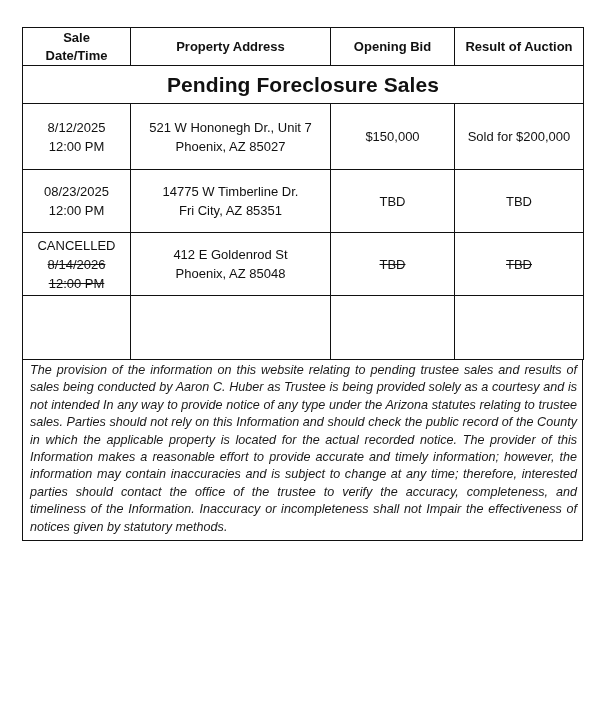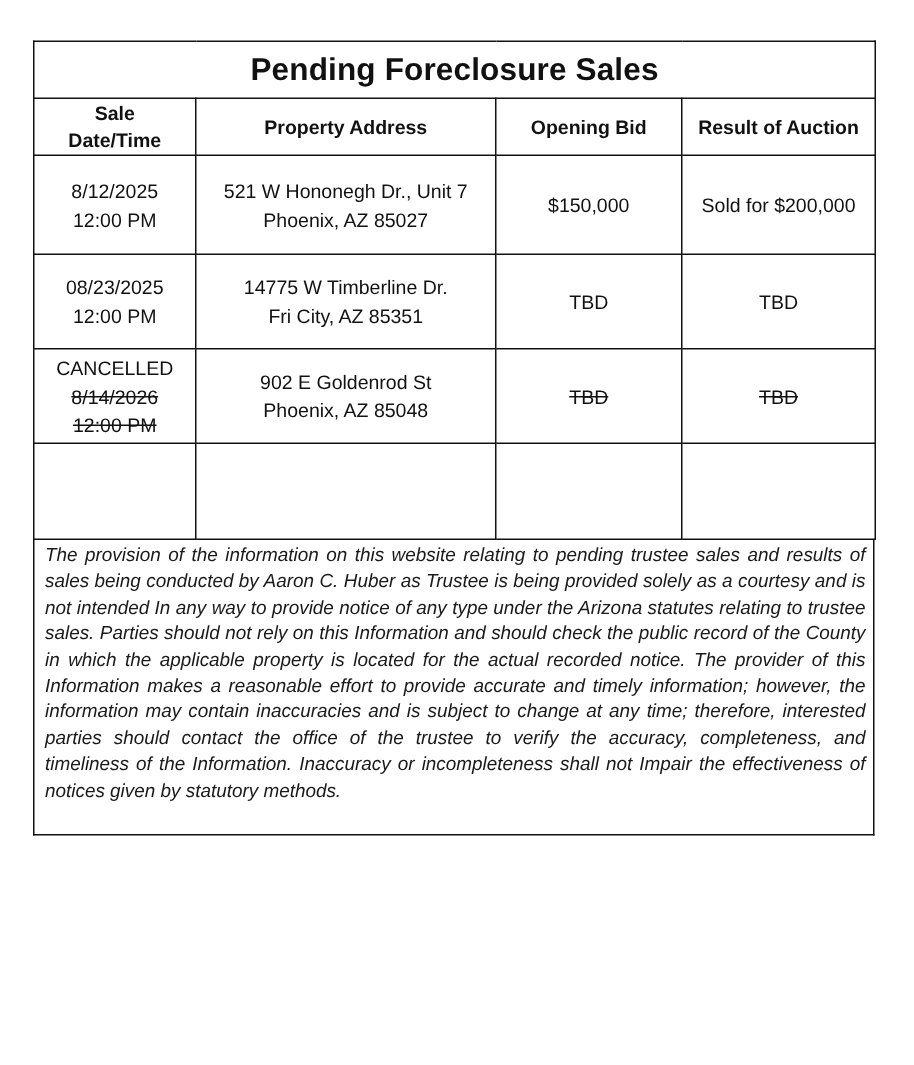--- a/index.html
+++ b/index.html
@@ -51,51 +51,51 @@
     .cell-line { display: block; }
     .strike { text-decoration: line-through; }
     sup {
       font-size: 8px;
       line-height: 0;
       vertical-align: super;
     }
     .disclaimer {
       border: 1.5px solid #111111;
       border-top: none;
-      padding: 2px 5px 20px 7px;
+      padding: 2px 5px 4px 7px;
       font-style: italic;
       font-size: 12.6px;
       line-height: 17.4px;
       text-align: justify;
       color: #1a1a1a;
     }
   </style>
 </head>
 <body>
 
 <div class="doc">
   <table class="sales">
     <colgroup>
       <col style="width:108px">
       <col style="width:200px">
       <col style="width:124px">
       <col style="width:129px">
     </colgroup>
     <tbody>
         <tr>
-      <td colspan="4" class="title-cell">Pending Foreclosure Sales</td>
-    </tr>
-    <tr>
       <th class="head-cell">
         <span class="cell-line">Sale</span>
         <span class="cell-line">Date/Time</span>
       </th>
       <th class="head-cell">Property Address</th>
       <th class="head-cell">Opening Bid</th>
       <th class="head-cell">Result of Auction</th>
+    </tr>
+    <tr>
+      <td colspan="4" class="title-cell">Pending Foreclosure Sales</td>
     </tr>
 
     <tr class="row-a">
       <td>
         <span class="cell-line">8/12/2025</span>
         <span class="cell-line">12:00 PM</span>
       </td>
       <td>
         <span class="cell-line">521 W Hononegh Dr., Unit 7</span>
         <span class="cell-line">Phoenix, AZ 85027</span>
@@ -118,21 +118,21 @@
     </tr>
 
 
     <tr class="row-b">
       <td>
         <span class="cell-line">CANCELLED</span>
         <span class="cell-line strike">8/14/2026</span>
         <span class="cell-line strike">12:00 PM</span>
       </td>
       <td>
-        <span class="cell-line">902 E Goldenrod St</span>
+        <span class="cell-line">412 E Goldenrod St</span>
         <span class="cell-line">Phoenix, AZ 85048</span>
       </td>
       <td><span class="strike">TBD</span></td>
       <td><span class="strike">TBD</span></td>
     </tr>
 
 
     <tr class="row-empty">
       <td></td>
       <td></td>

